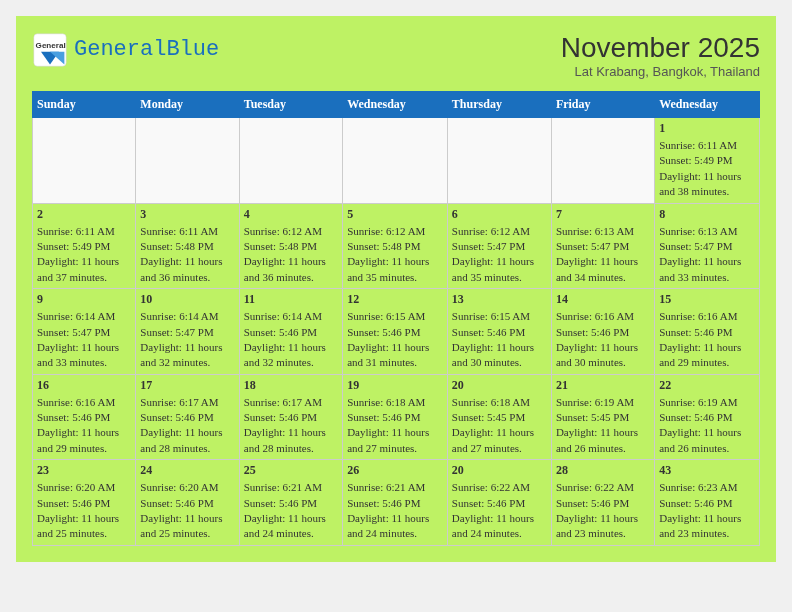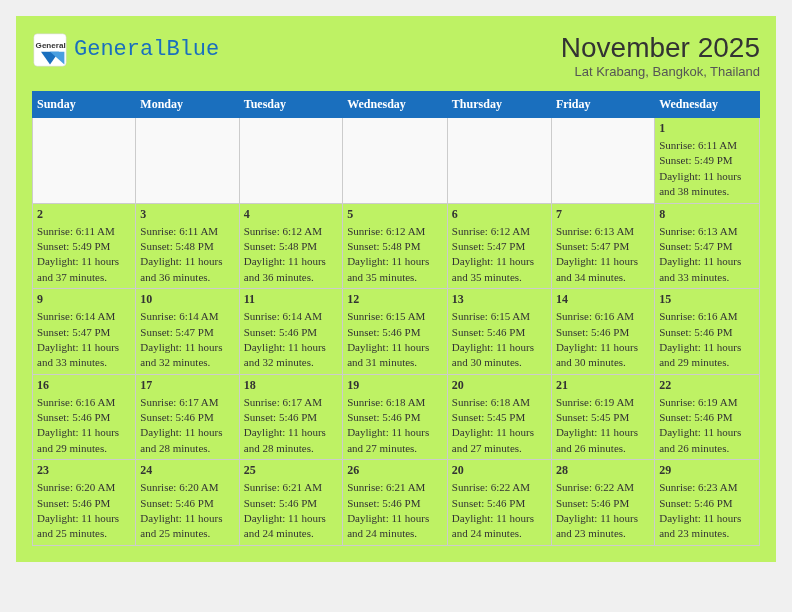--- a/index.html
+++ b/index.html
@@ -245,19 +245,19 @@
           </td>
           <td>
             <div class="day-num">20</div>
             <div class="day-info">Sunrise: 6:22 AM<br>Sunset: 5:46 PM<br>Daylight: 11 hours and 24 minutes.</div>
           </td>
           <td>
             <div class="day-num">28</div>
             <div class="day-info">Sunrise: 6:22 AM<br>Sunset: 5:46 PM<br>Daylight: 11 hours and 23 minutes.</div>
           </td>
           <td>
-            <div class="day-num">29</div>
+            <div class="day-num">43</div>
             <div class="day-info">Sunrise: 6:23 AM<br>Sunset: 5:46 PM<br>Daylight: 11 hours and 23 minutes.</div>
           </td>
         </tr>
       </tbody>
   </table>
 </div>
 
 </body></html>

